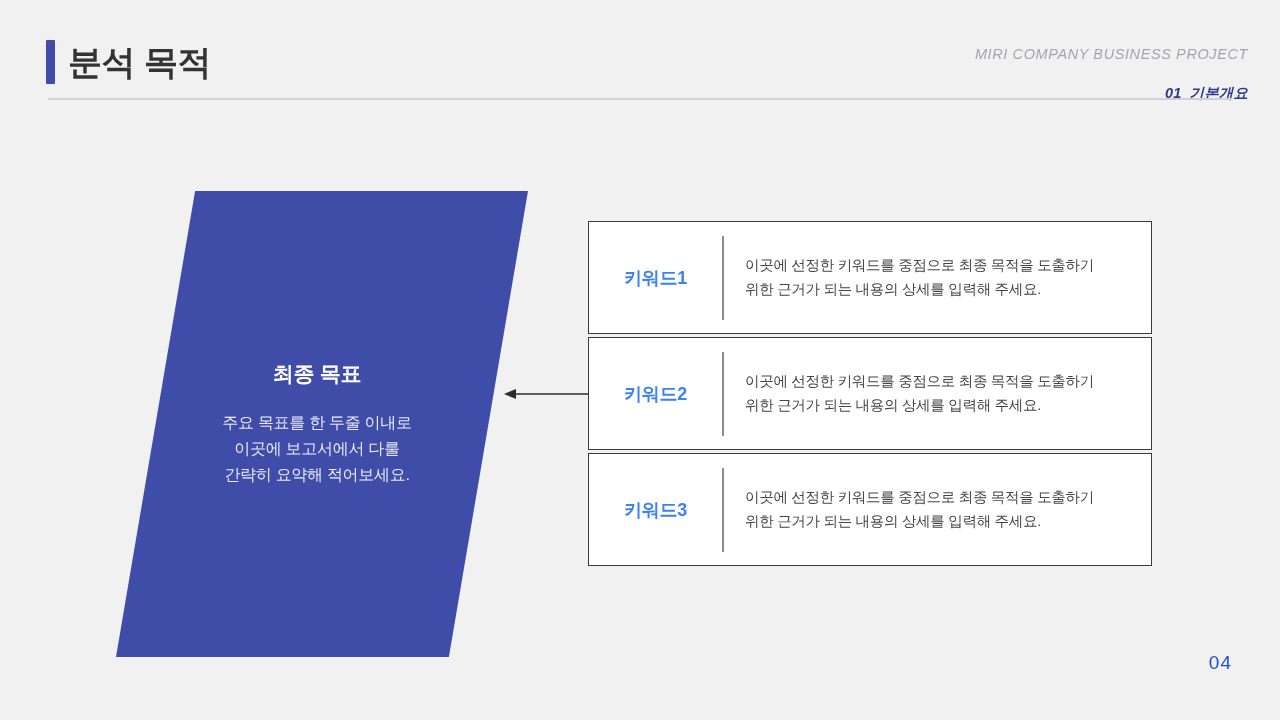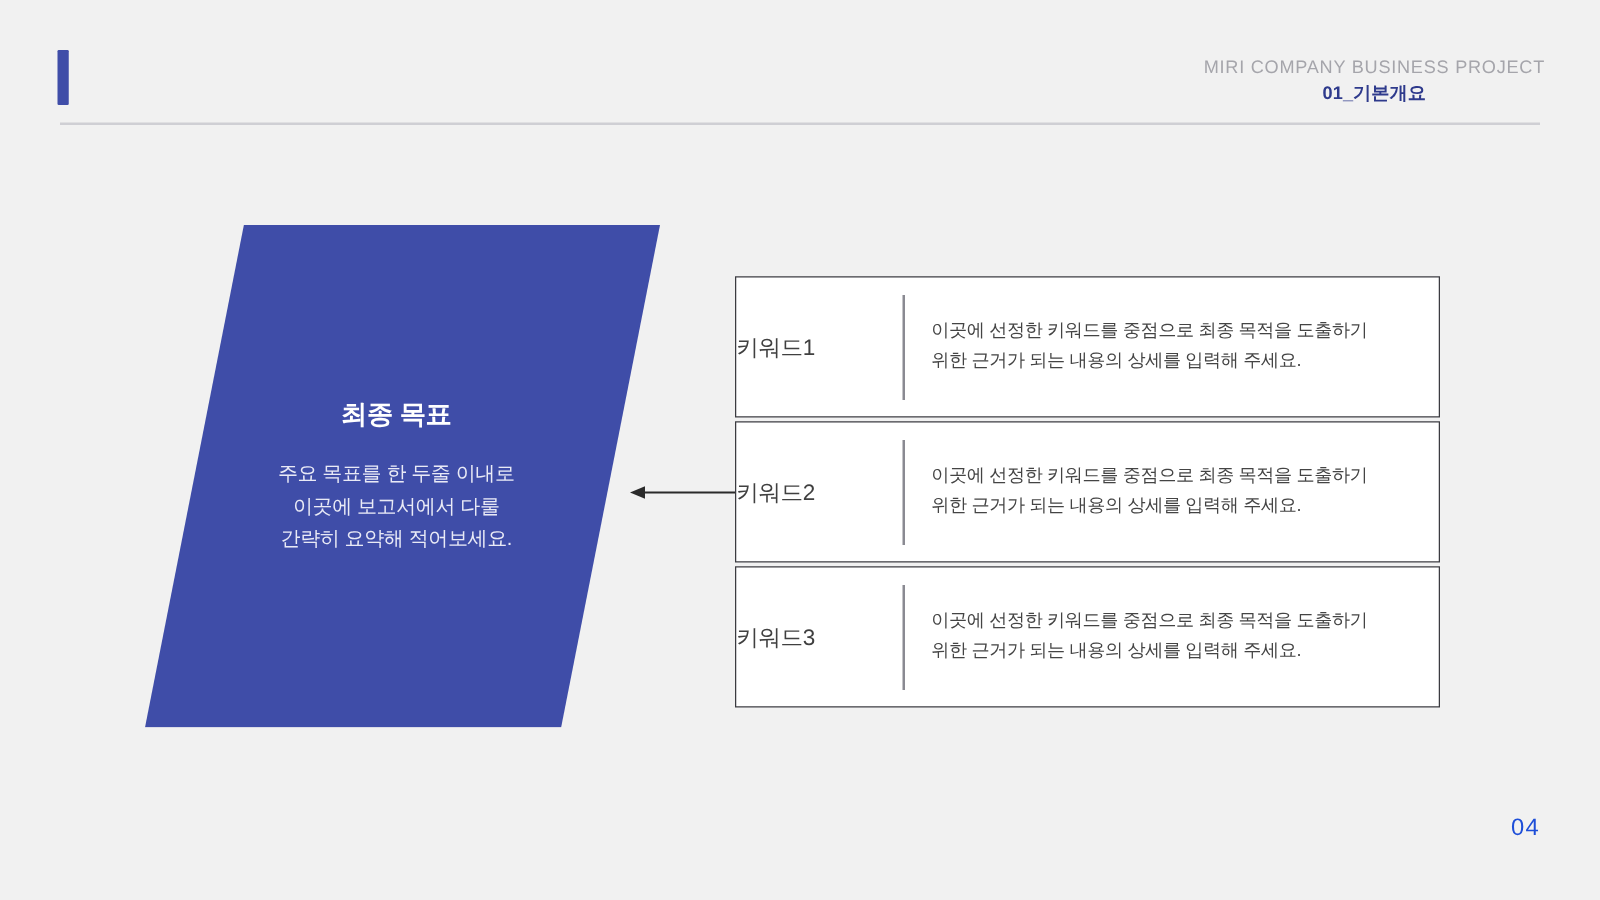--- a/index.html
+++ b/index.html
@@ -22,40 +22,41 @@
   }
   .title-bar {
     width:9px; height:44px; background:#3f4da8; border-radius:1px;
     flex:0 0 auto;
   }
   .title-text {
     font-size:34px; font-weight:700; color:#333333;
     letter-spacing:-0.5px; line-height:1;
   }
   .header-right {
-    position:absolute; right:44px; top:44px;
-    text-align:center;
+    position:absolute; right:32px; top:44px;
+    text-align:right;
+    font-style:italic;
   }
   .brand-line {
     font-size:14.5px; color:#a5a5ab; letter-spacing:0.6px;
     line-height:1.45; font-weight:400;
   }
   .section-line {
     font-size:14.5px; color:#2e3a8c; font-weight:700;
-    letter-spacing:0.1px; line-height:1.45; margin-top:0;
+    letter-spacing:0.1px; line-height:1.45; margin-top:18px;
   }
   .header-rule {
     position:absolute; left:48px; top:98px; width:1184px; height:2px;
     background:#cfcfd4;
   }
 
   
   .goal-shape {
-    position:absolute; left:116px; top:180px;
-    width:412px; height:402px;
+    position:absolute; left:116px; top:191px;
+    width:412px; height:466px;
     background:#3f4da8;
     clip-path:polygon(19.2% 0%, 100% 0%, 80.8% 100%, 0% 100%);
     display:flex; flex-direction:column;
     align-items:center; justify-content:center;
   }
   .goal-inner {
     width:300px; text-align:center;
     transform:translateX(-5px);
   }
   .goal-title {
@@ -78,21 +79,22 @@
     display:flex; flex-direction:column; justify-content:space-between;
   }
   .card {
     width:564px; height:113px;
     background:#ffffff;
     border:1.6px solid #3b3b40;
     display:flex; align-items:center;
   }
   .card-key {
     width:133px; flex:0 0 133px;
-    font-size:18px; font-weight:400; color:#404040;
+    text-align:center;
+    font-size:18px; font-weight:700; color:#3b82f6;
     letter-spacing:-0.3px;
   }
   .card-divider {
     width:2px; height:84px; background:#8a8a92; flex:0 0 2px;
   }
   .card-body {
     padding-left:21px; padding-right:18px;
     font-size:14.5px; color:#444444; line-height:1.62;
     letter-spacing:-0.3px;
   }
@@ -106,20 +108,21 @@
   }
 </style>
 </head>
 <body>
 
 <div class="slide">
 
   <div class="header">
     <div class="title-wrap">
       <div class="title-bar"></div>
+      <div class="title-text">분석 목적</div>
     </div>
 
     <div class="header-right">
       <div class="brand-line">MIRI COMPANY BUSINESS PROJECT</div>
       <div class="section-line">01_기본개요</div>
     </div>
 
     <div class="header-rule"></div>
   </div>
 

